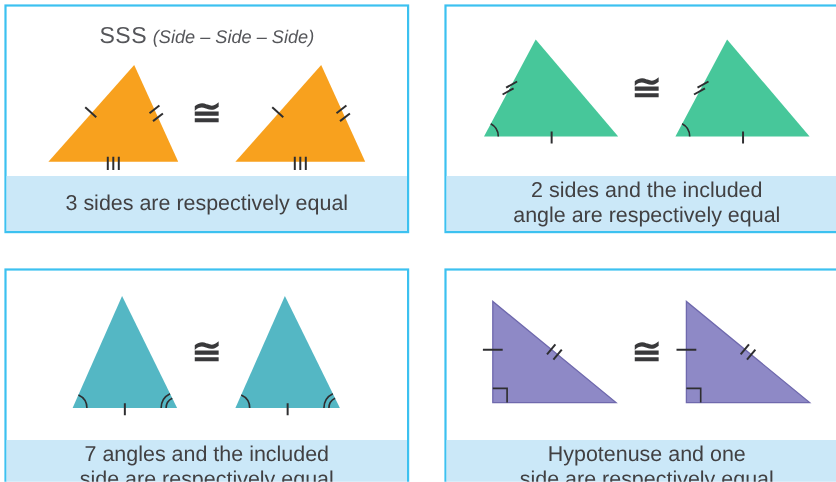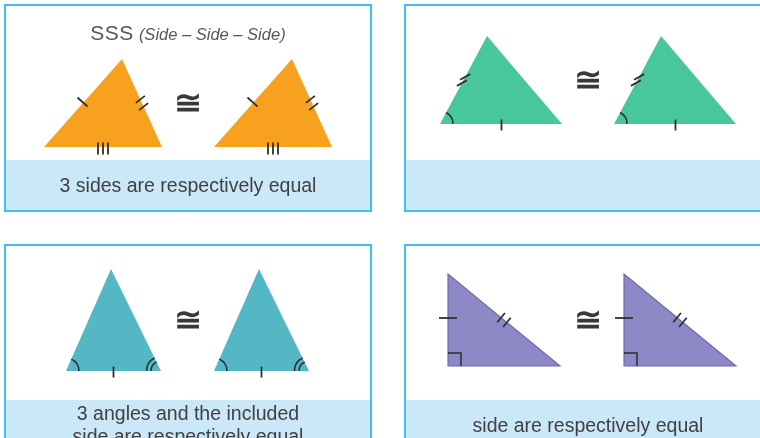--- a/index.html
+++ b/index.html
@@ -93,20 +93,22 @@
       <span class="cong">≅</span>
       <svg width="126" height="100" viewBox="0 0 126 100">
         <polygon points="49,3 2,91 124,91" fill="#47C79A"></polygon>
         <line class="mark" x1="22.1" y1="46.7" x2="32.1" y2="41.1"></line>
         <line class="mark" x1="18.9" y1="52.9" x2="28.9" y2="47.3"></line>
         <path class="arc" d="M 15 91 A 13 13 0 0 0 8.1 79.5"></path>
         <line class="mark" x1="63.5" y1="86.5" x2="63.5" y2="97.5"></line>
       </svg>
     </div>
     <div class="caption">
+      <div>2 sides and the included</div>
+      <div>angle are respectively equal</div>
     </div>
   </section>
 
   <section class="panel panel-asa">
     <div class="figure">
       <svg width="100" height="114" viewBox="0 0 100 114">
         <polygon points="47,3 2,105 97,105" fill="#54B7C4"></polygon>
         <path class="arc" d="M 15 105 A 13 13 0 0 0 7.3 93.1"></path>
         <path class="arc" d="M 87 105 A 10 10 0 0 1 92.6 96"></path>
         <path class="arc" d="M 82.5 105 A 14.5 14.5 0 0 1 90.6 92"></path>
@@ -115,21 +117,21 @@
       <span class="cong">≅</span>
       <svg width="100" height="114" viewBox="0 0 100 114">
         <polygon points="47,3 2,105 97,105" fill="#54B7C4"></polygon>
         <path class="arc" d="M 15 105 A 13 13 0 0 0 7.3 93.1"></path>
         <path class="arc" d="M 87 105 A 10 10 0 0 1 92.6 96"></path>
         <path class="arc" d="M 82.5 105 A 14.5 14.5 0 0 1 90.6 92"></path>
         <line class="mark" x1="49.5" y1="100.5" x2="49.5" y2="111.5"></line>
       </svg>
     </div>
     <div class="caption">
-      <div>3 angles and the included</div>
+      <div>7 angles and the included</div>
       <div>side are respectively equal</div>
     </div>
   </section>
 
   <section class="panel panel-rhs">
     <div class="figure">
       <svg width="128" height="102" viewBox="0 0 128 102">
         <polygon points="12,2 12,94 124,94" fill="#8E89C6"></polygon>
         <line class="mark" x1="3" y1="46" x2="21" y2="46"></line>
         <line class="mark" x1="61.3" y1="50.2" x2="68.9" y2="41"></line>
@@ -139,17 +141,18 @@
       <span class="cong">≅</span>
       <svg width="128" height="102" viewBox="0 0 128 102">
         <polygon points="12,2 12,94 124,94" fill="#8E89C6"></polygon>
         <line class="mark" x1="3" y1="46" x2="21" y2="46"></line>
         <line class="mark" x1="61.3" y1="50.2" x2="68.9" y2="41"></line>
         <line class="mark" x1="67.1" y1="55" x2="74.7" y2="45.8"></line>
         <path class="arc" d="M 12 81 H 25 V 94"></path>
       </svg>
     </div>
     <div class="caption">
+      <div>Hypotenuse and one</div>
       <div>side are respectively equal</div>
     </div>
   </section>
 
 </div>
 
 </body></html>

